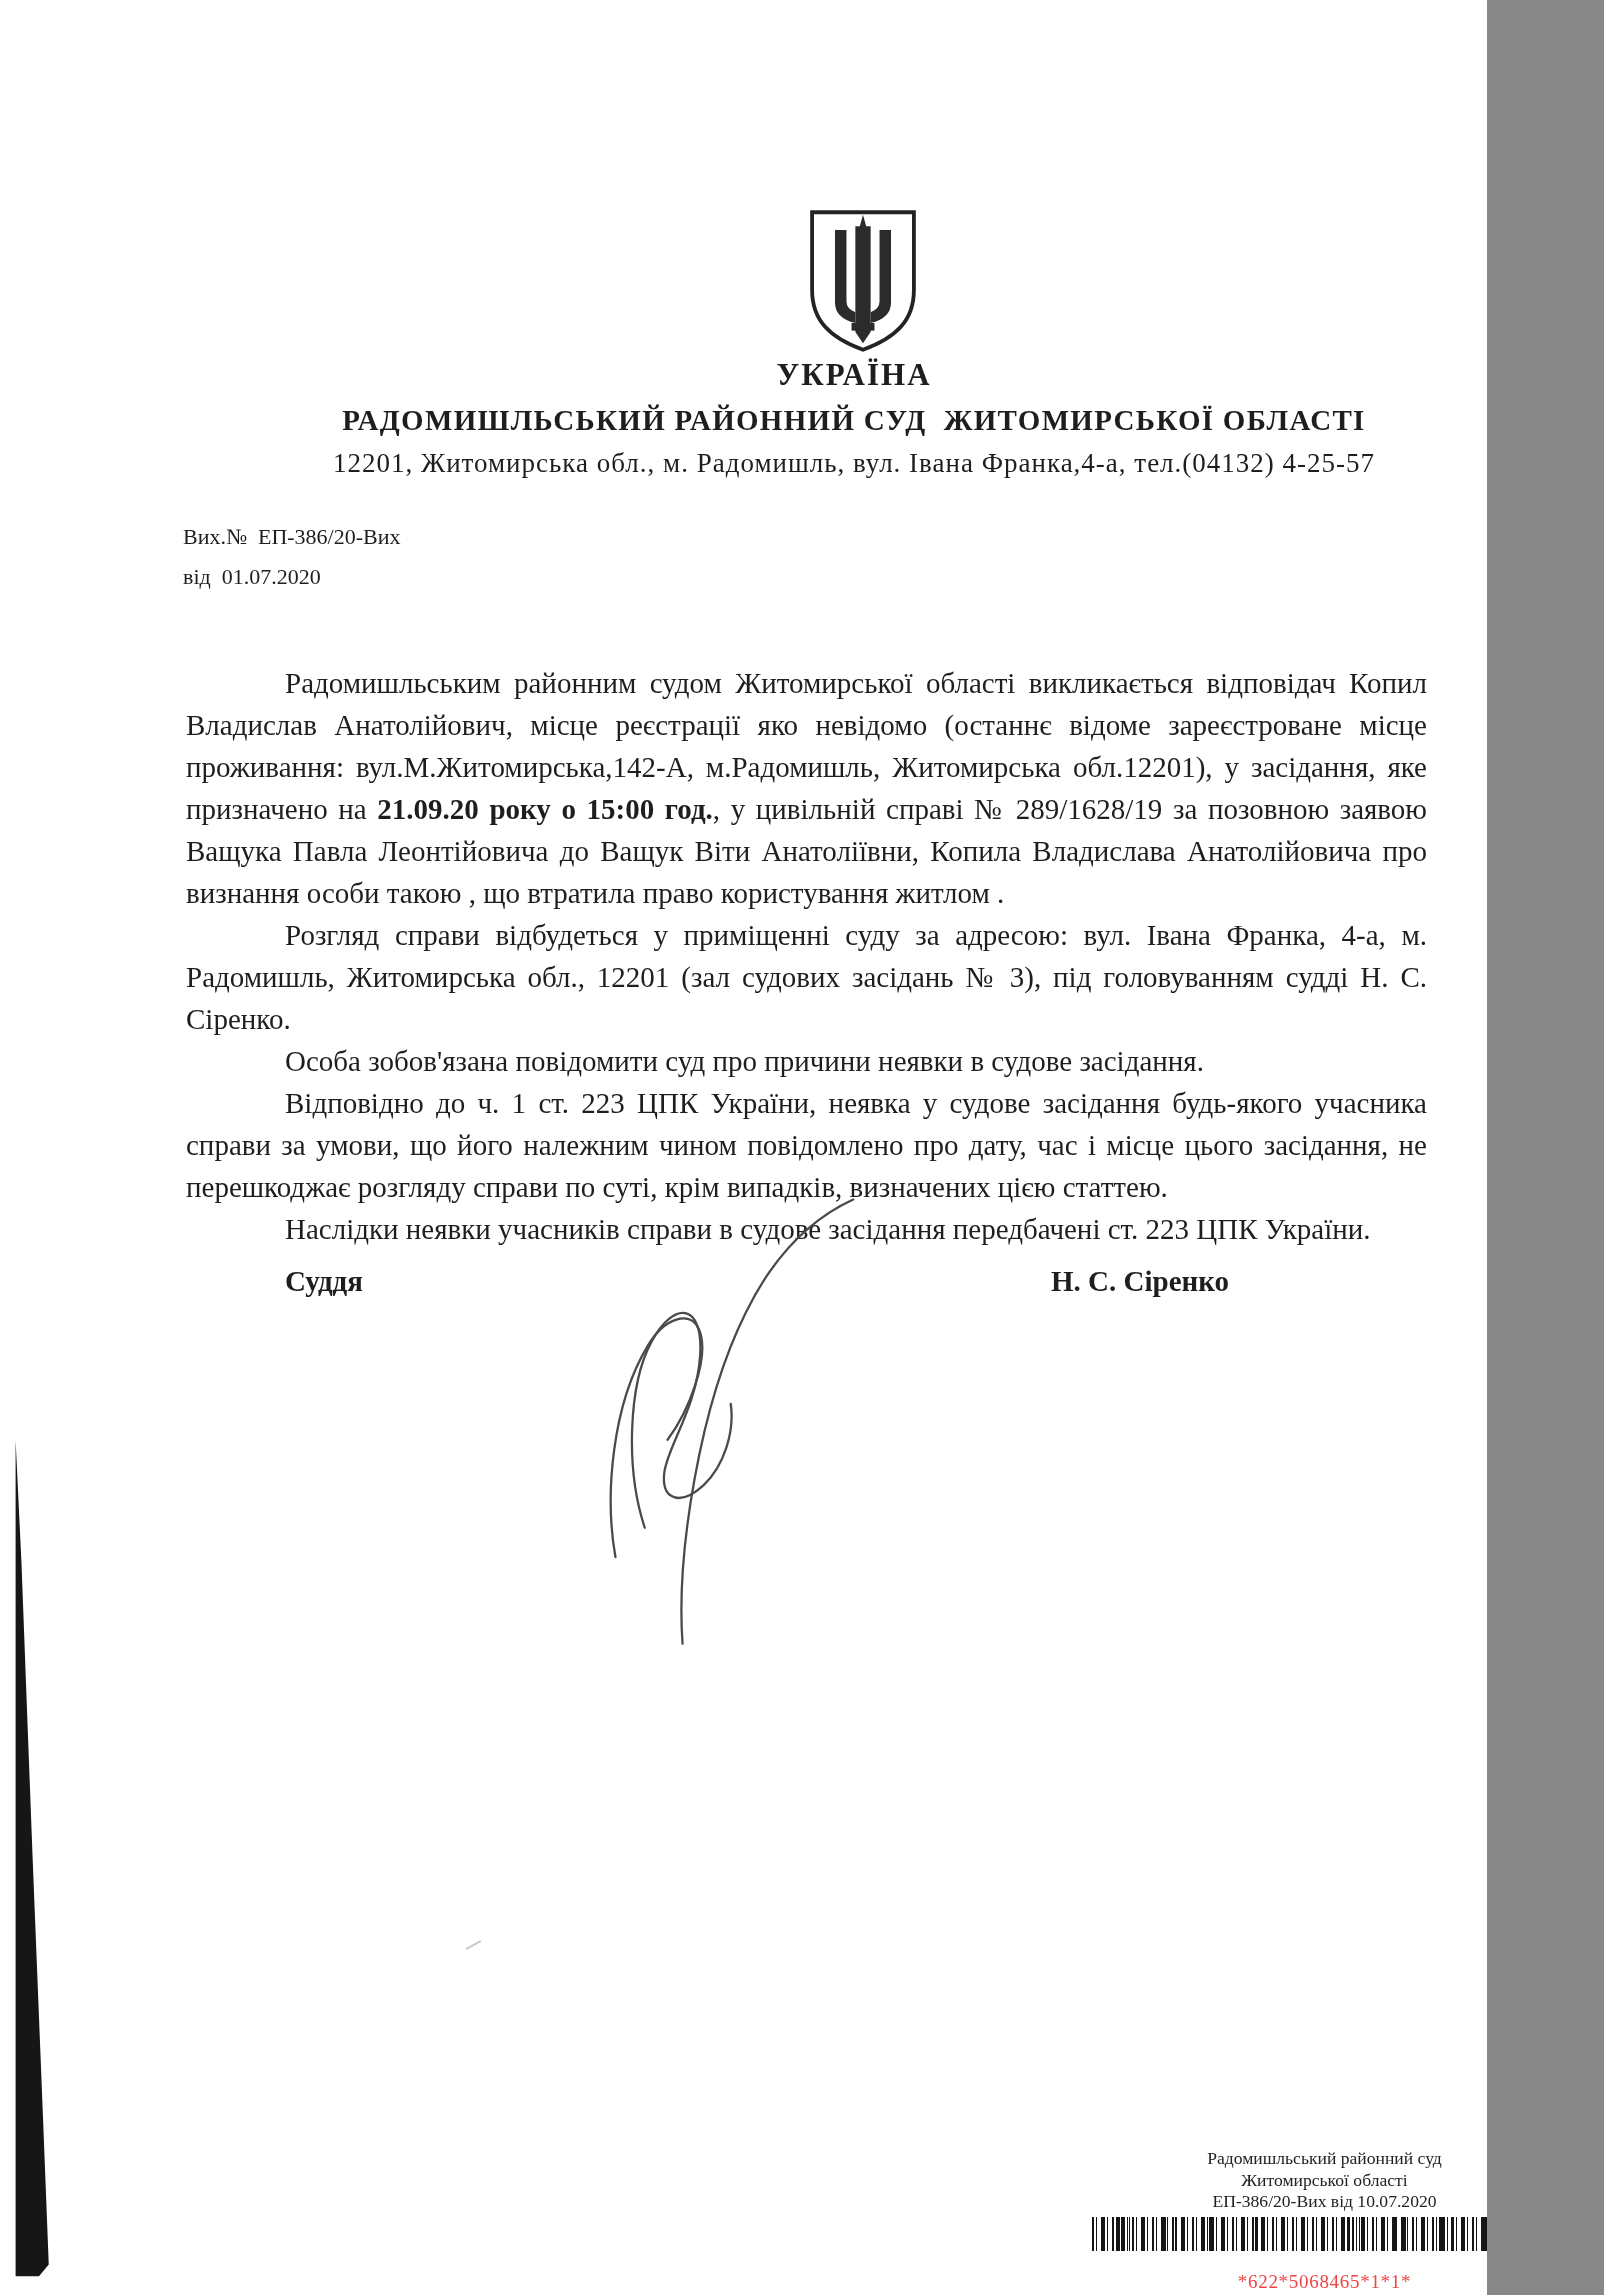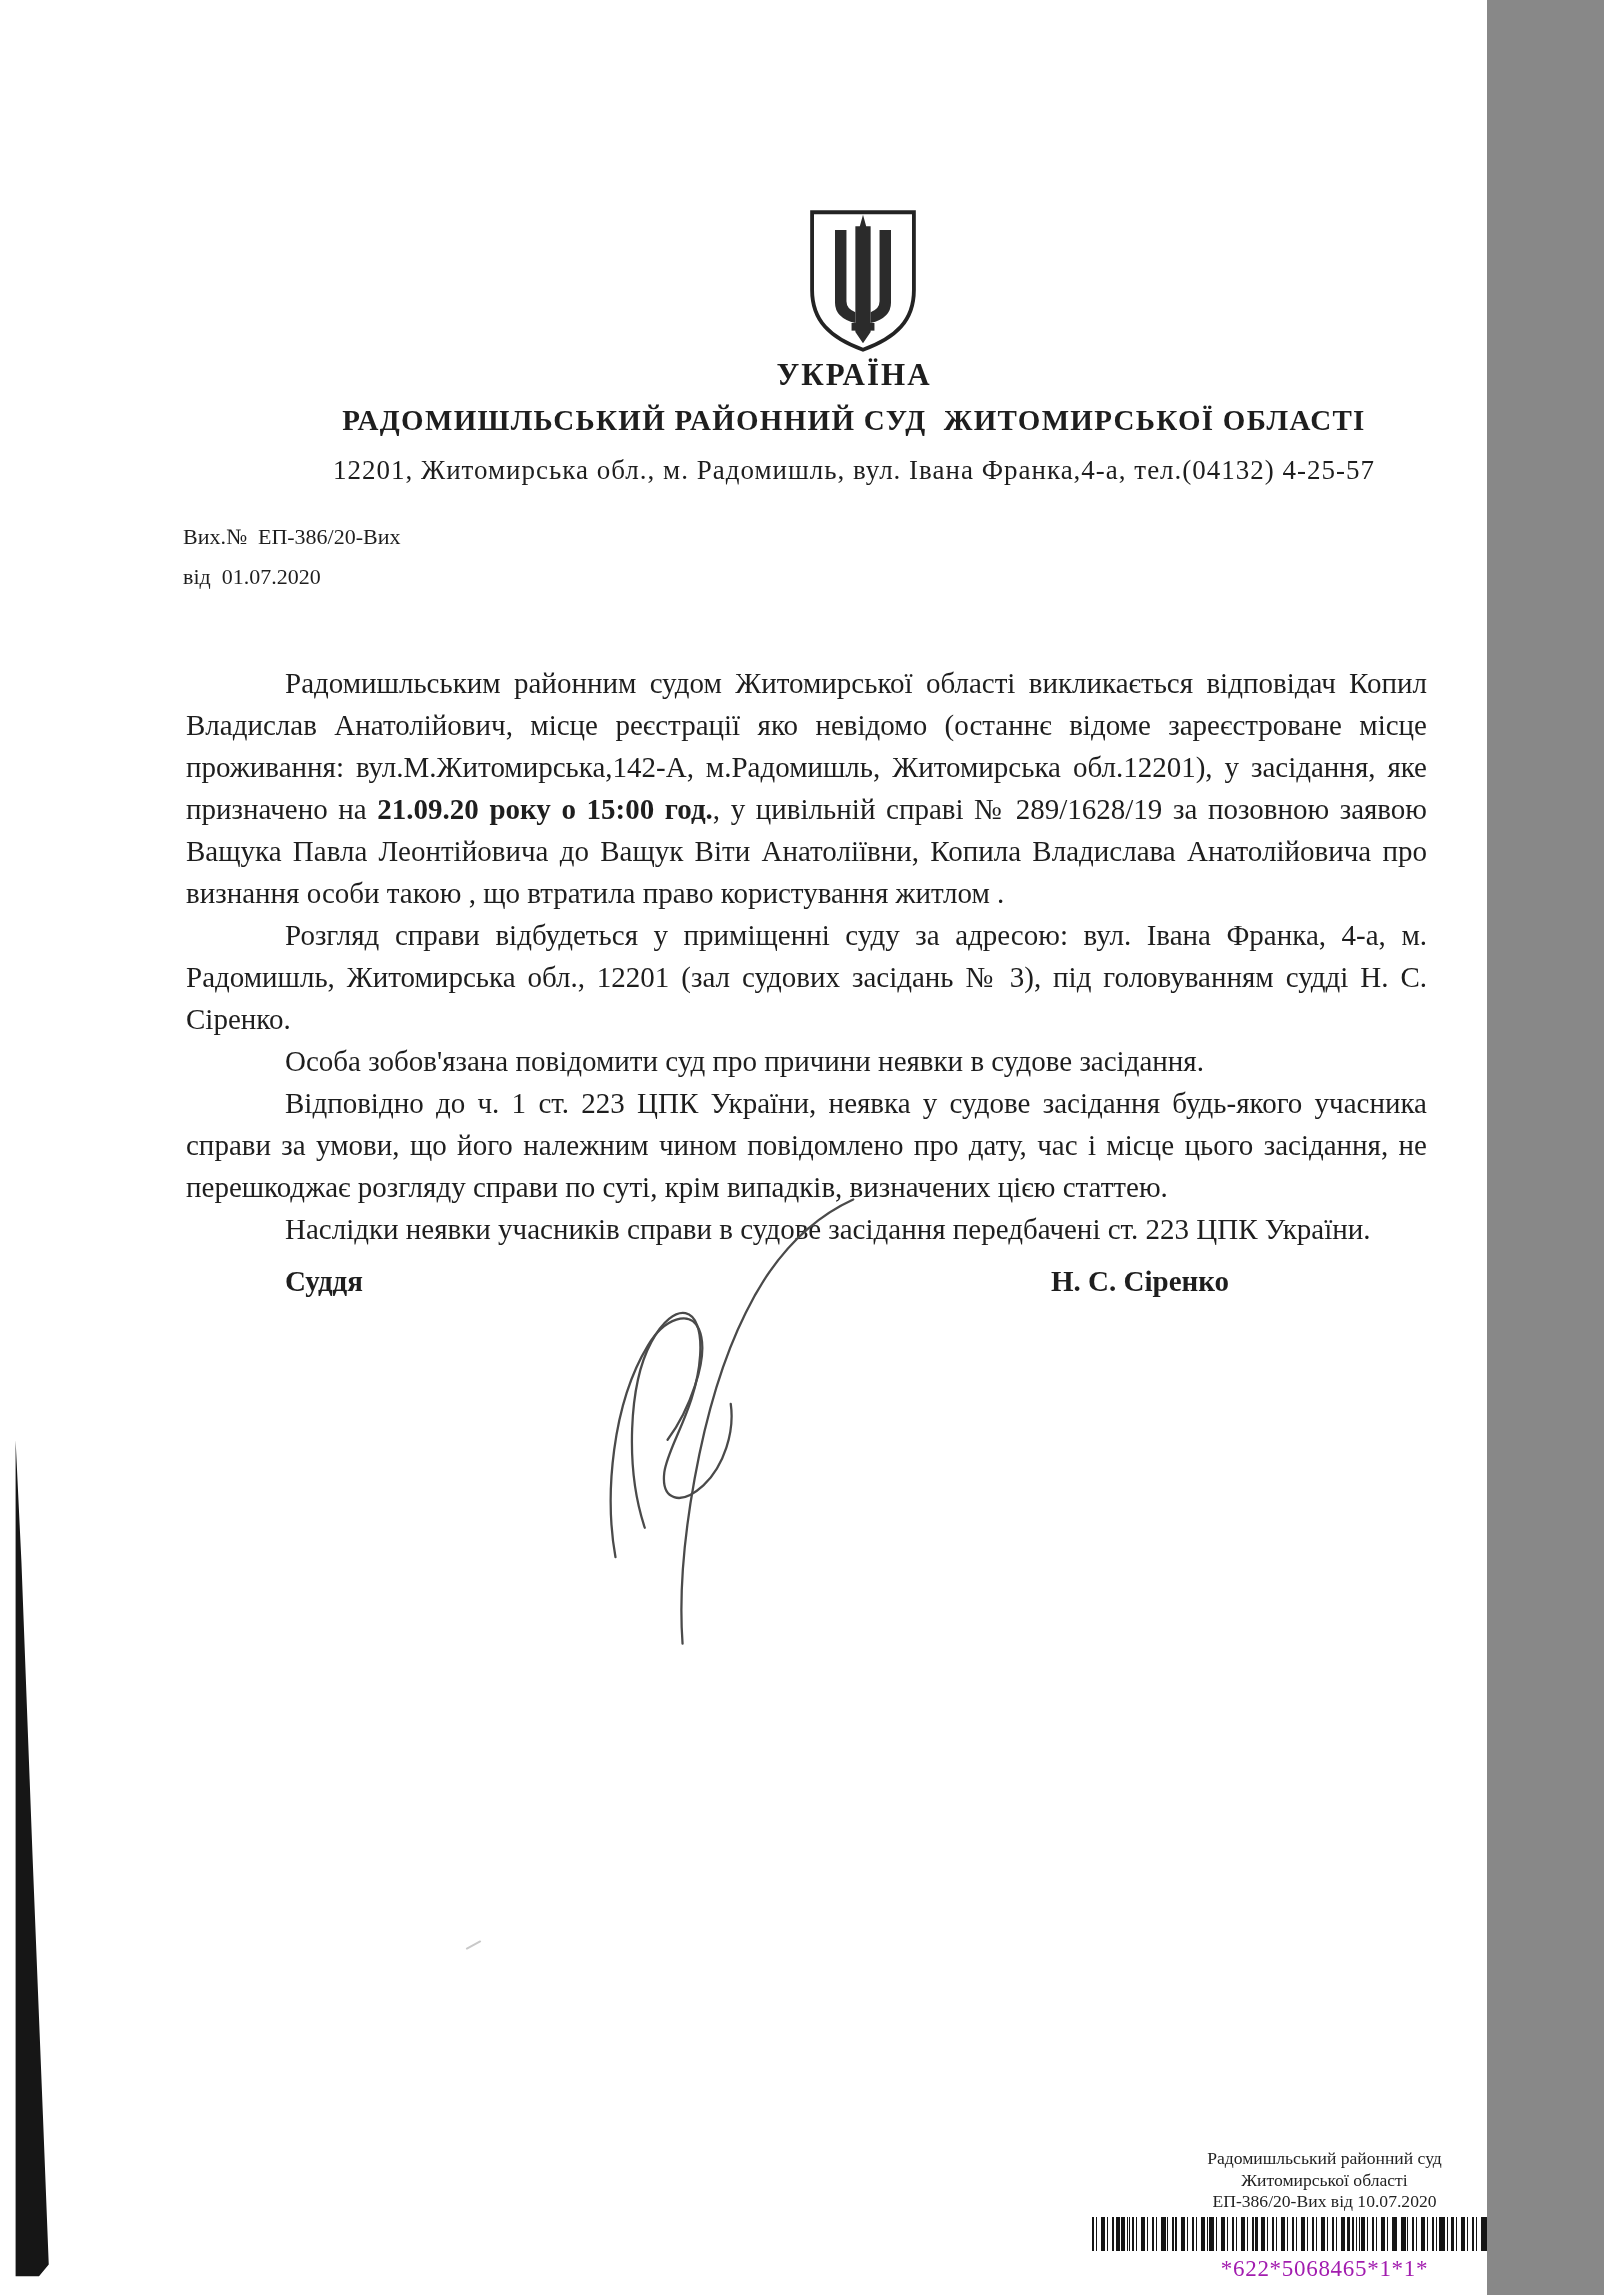--- a/index.html
+++ b/index.html
@@ -11,21 +11,21 @@
     font-family:"Liberation Serif","DejaVu Serif",serif;
     color:#1e1e1e;
   }
   .abs{position:absolute;}
   .pre{white-space:pre-wrap;}
 
   
   .header-block{left:111px;top:357px;width:1486px;text-align:center;}
   .country-title{font-size:31px;font-weight:bold;letter-spacing:2px;line-height:36px;}
   .court-name{font-size:29px;font-weight:bold;letter-spacing:1.3px;line-height:36px;margin-top:9px;}
-  .court-address{font-size:27px;letter-spacing:1px;line-height:34px;margin-top:15px;}
+  .court-address{font-size:27px;letter-spacing:1px;line-height:34px;margin-top:8px;}
 
   
   .ref-block{left:183px;top:517px;font-size:22px;line-height:40px;}
 
   
   .letter-body{
     left:186px;top:662px;width:1241px;
     font-size:29px;line-height:42px;
     text-align:justify;
   }
@@ -43,21 +43,21 @@
     text-align:center;color:#222;
   }
   .footer-line{font-size:17.6px;line-height:21.5px;}
   .barcode{
     width:465px;height:34px;margin:4.6px auto 0 auto;
     background-color:#fff;
     background-image:
       repeating-linear-gradient(90deg,#161616 0 2px,transparent 2px 3.9px,#161616 3.9px 5.2px,transparent 5.2px 9px,#161616 9px 13px,transparent 13px 15px,#161616 15px 16.3px,transparent 16.3px 20px),
       repeating-linear-gradient(90deg,transparent 0 25.4px,#161616 25.4px 28px,transparent 28px 37px,#161616 37px 38px,transparent 38px 46px);
   }
-  .barcode-value{font-size:23px;line-height:25px;letter-spacing:0.7px;margin-top:5px;color:#a21caf;}
+  .barcode-value{font-size:19px;line-height:25px;letter-spacing:0.7px;margin-top:18px;color:#ef4444;}
 
   
   .scratch{
     left:465px;top:1944px;width:17px;height:2px;
     background:#c9c9c9;transform:rotate(-28deg);border-radius:1.3px;
   }
 </style>
 </head>
 <body>
 

